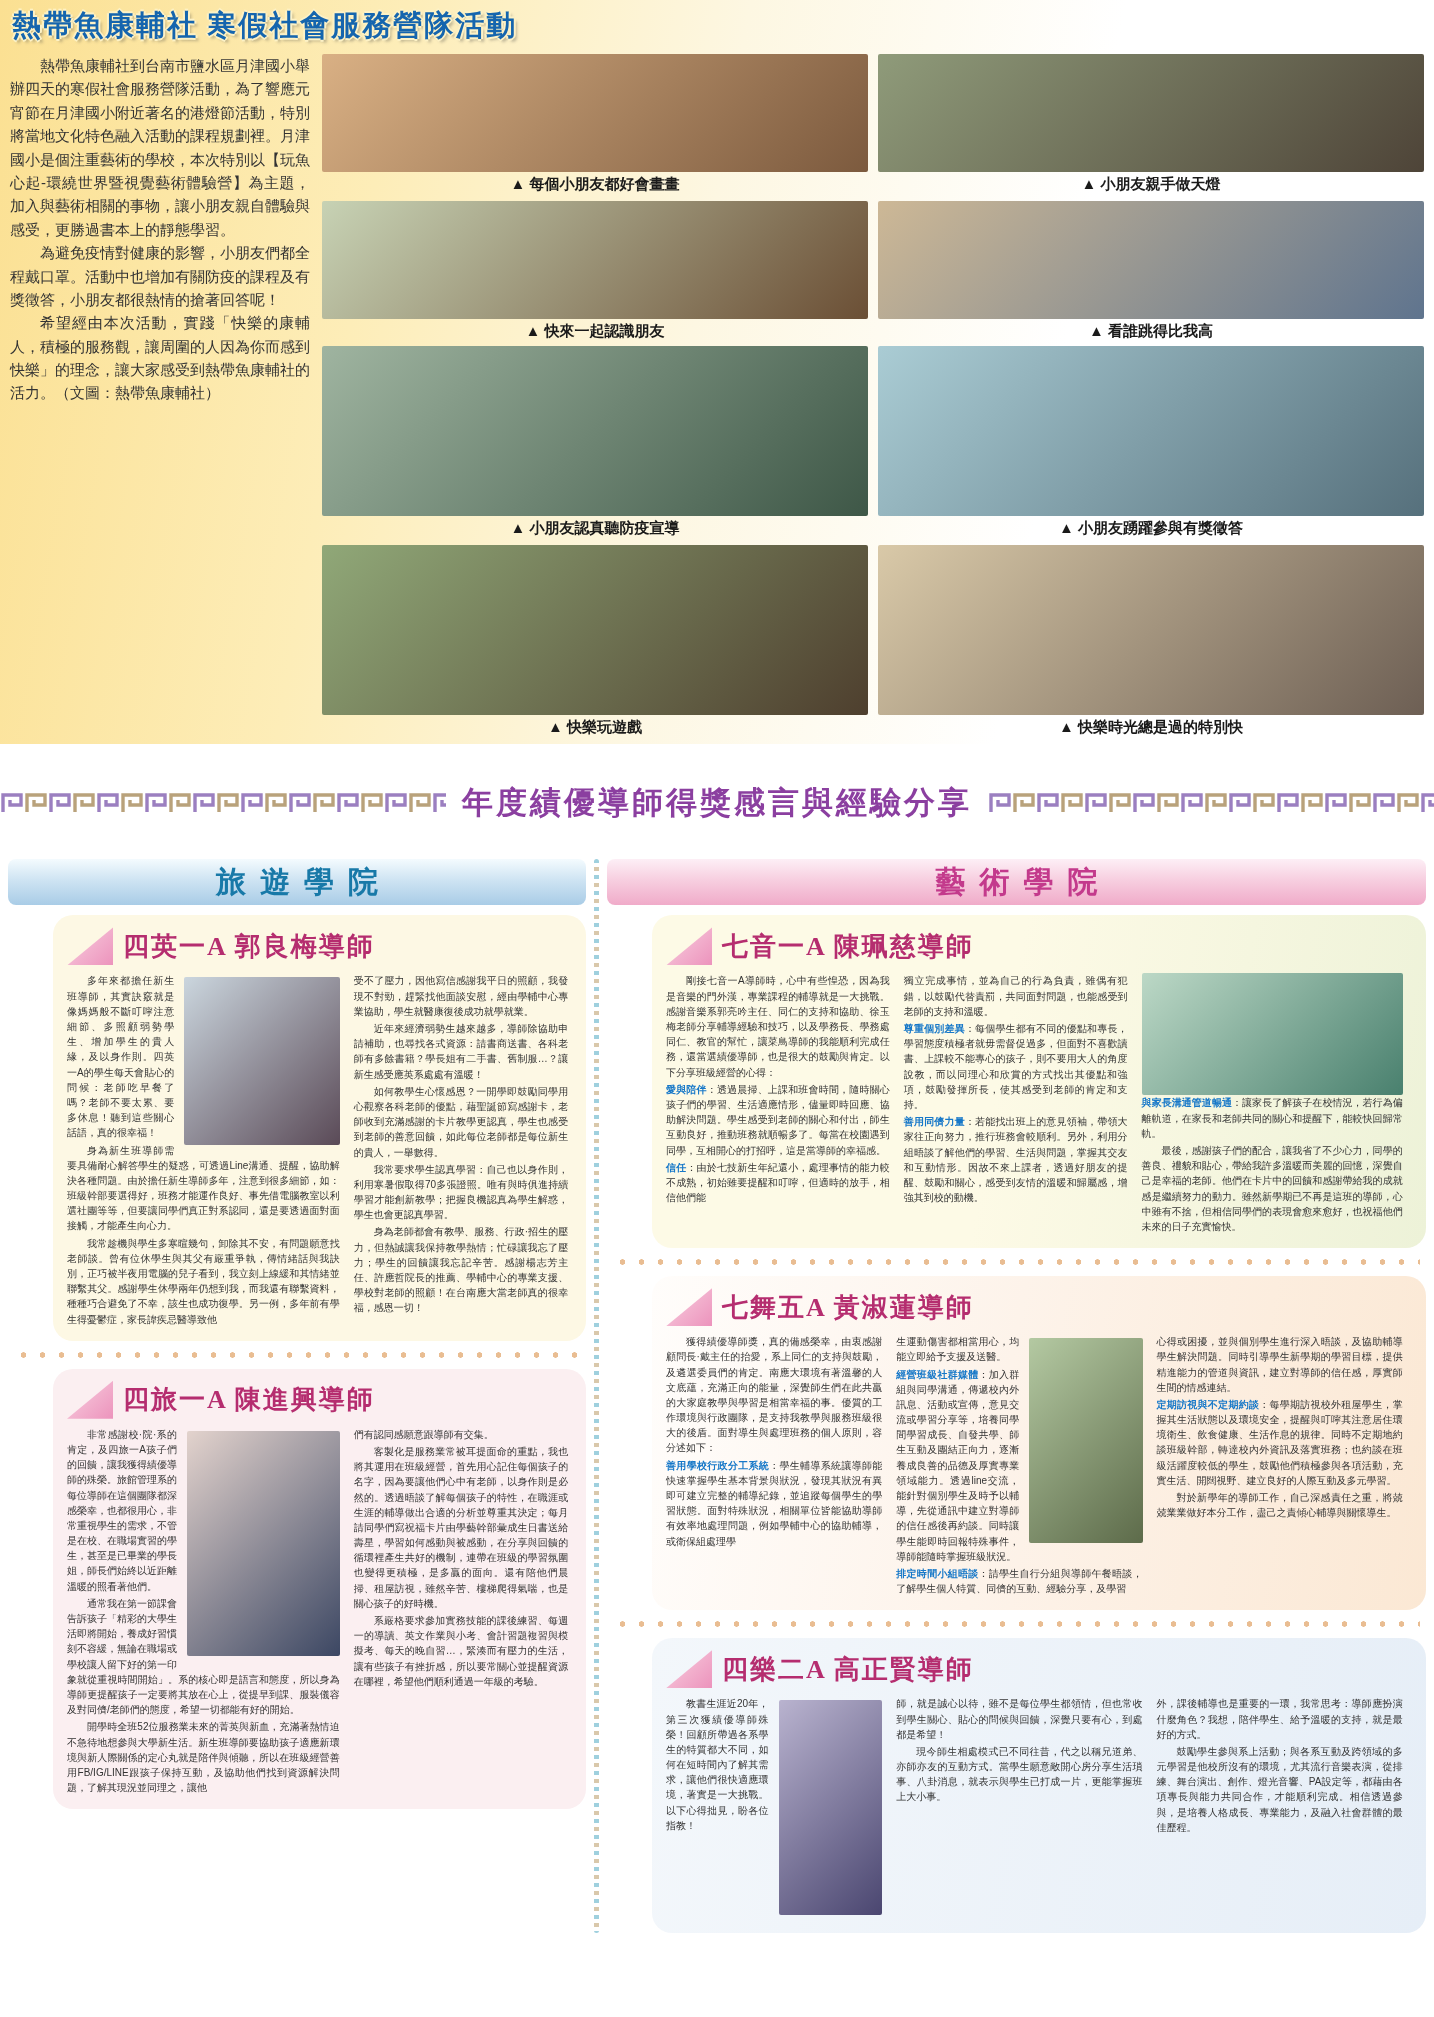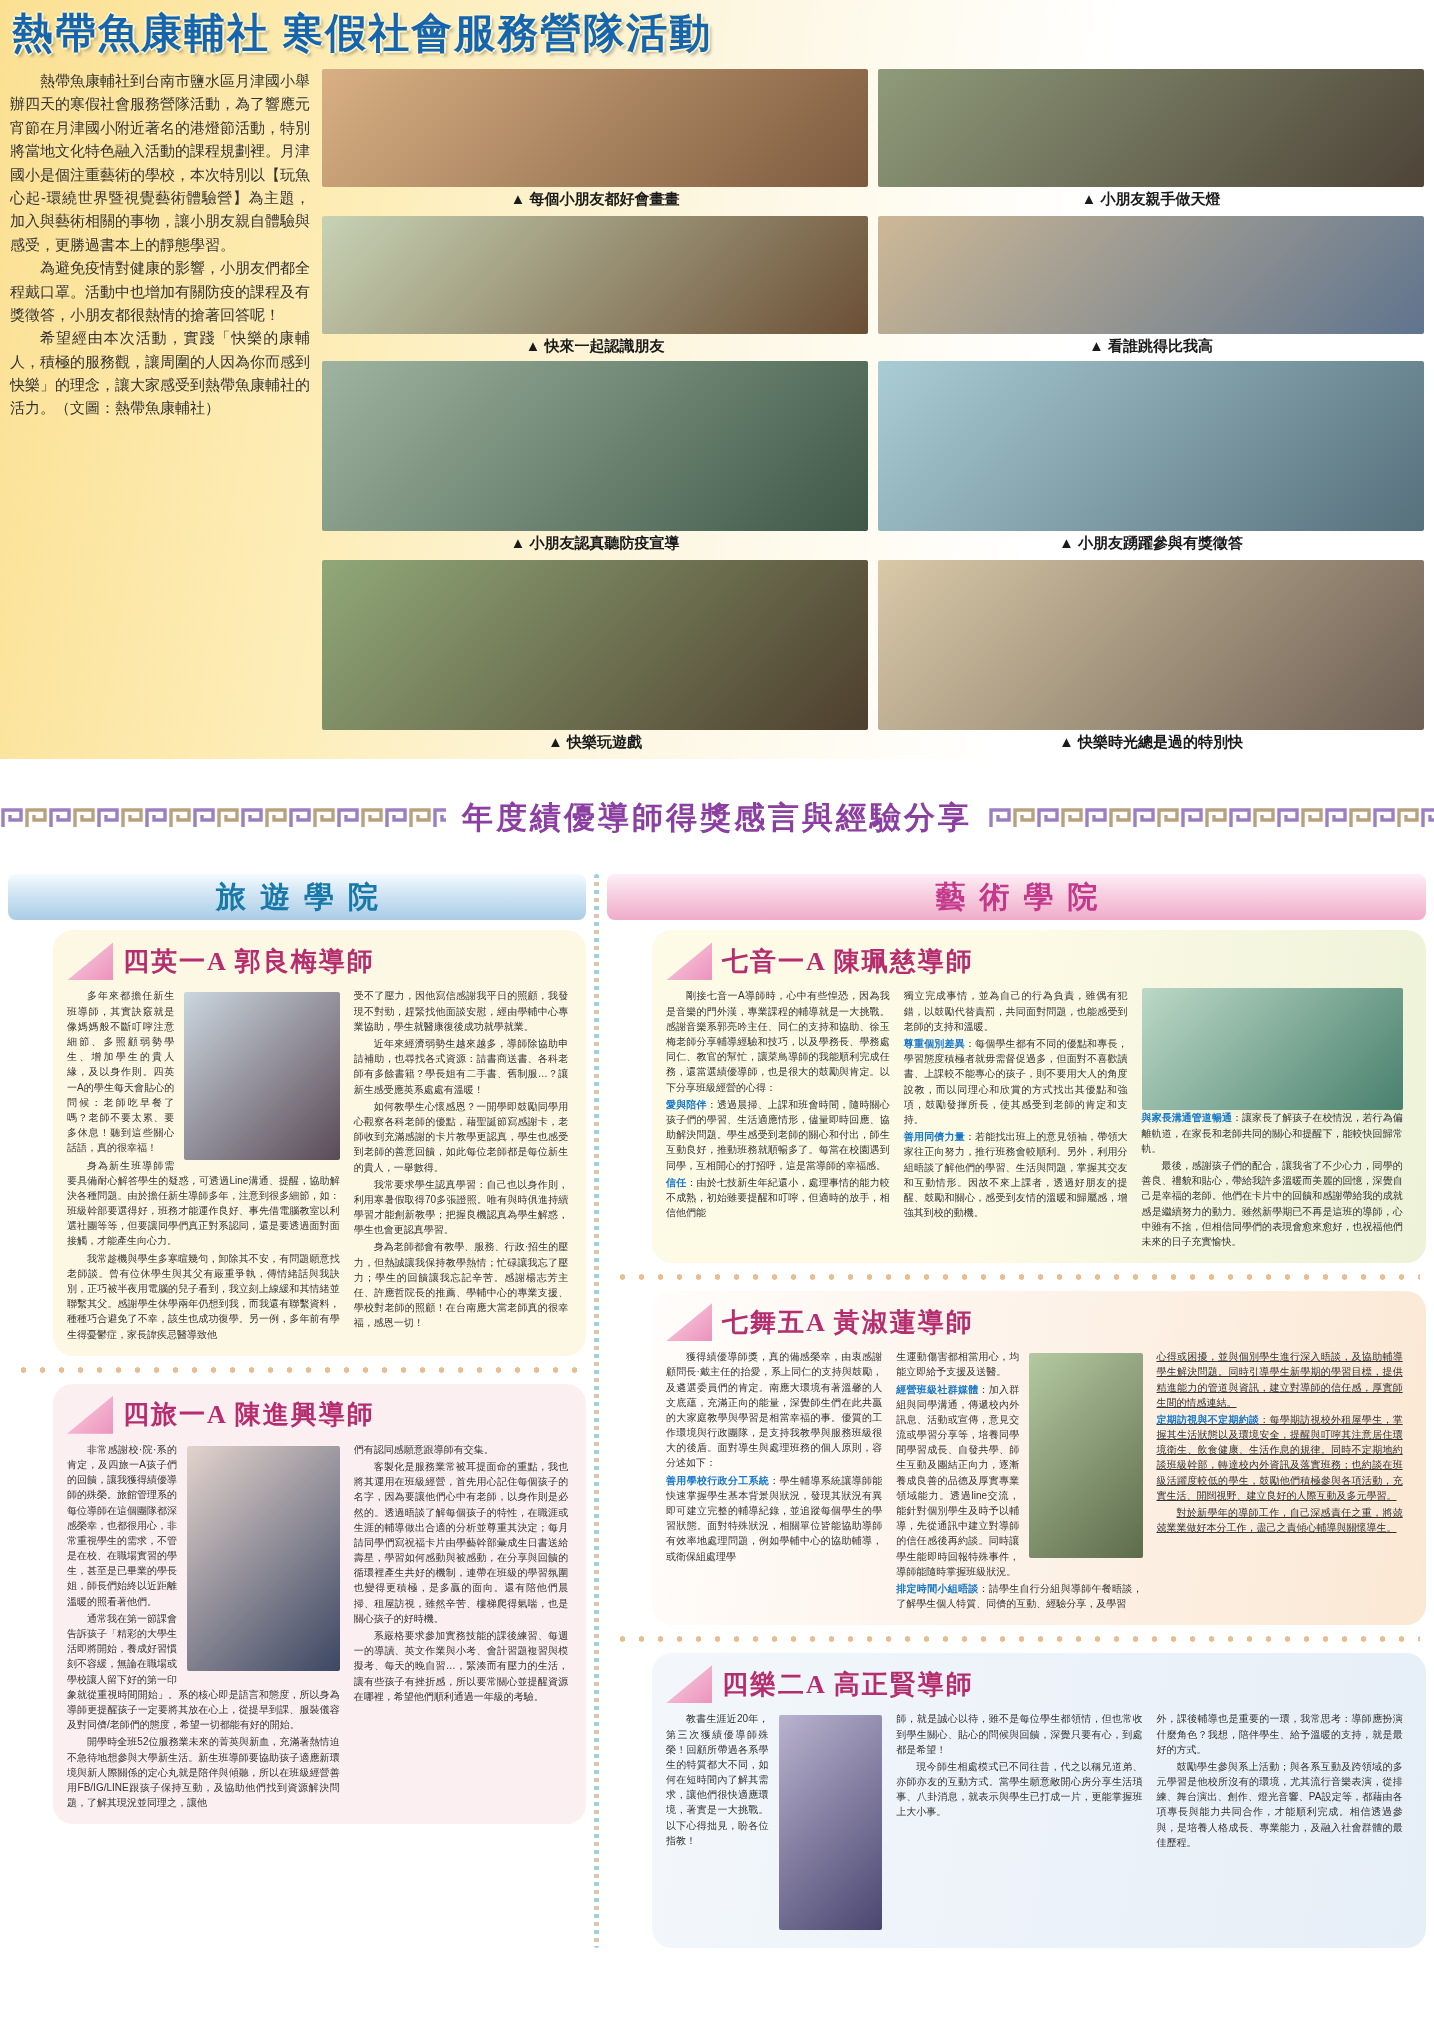--- a/index.html
+++ b/index.html
@@ -2,21 +2,21 @@
 <html><head>
 <meta charset="utf-8">
 <style>
   html,body{margin:0;padding:0;background:#fff;}
   body{width:1434px;font-family:"Liberation Sans","DejaVu Sans",sans-serif;color:#333;}
   .page{position:relative;width:1434px;min-height:2017px;display:flex;flex-direction:column;box-sizing:border-box;}
 
   
   .top-section{padding:6px 10px 6px;background:linear-gradient(100deg,#fbe092 0%,#fdedb8 26%,#fdf7e2 48%,#ffffff 72%);}
   .top-title{margin:0 0 8px 2px;font-family:"Liberation Serif","DejaVu Serif",serif;font-weight:bold;
-    font-size:41px;color:#1565ae;letter-spacing:2px;
+    font-size:29px;color:#1565ae;letter-spacing:2px;
     text-shadow:2px 0 0 #fdf2c6,-2px 0 0 #fdf2c6,0 2px 0 #fdf2c6,0 -2px 0 #fdf2c6,3px 3px 3px rgba(60,60,60,.35);}
   .top-flex{display:flex;gap:12px;}
   .top-text{flex:none;width:300px;font-size:15px;line-height:1.56;text-align:justify;}
   .top-text p{margin:0;text-indent:2em;}
   .photo-grid{flex:1;display:flex;flex-direction:column;gap:4px;}
   .photo-row{display:grid;grid-template-columns:repeat(2,1fr);gap:6px 10px;}
   .photo-row figure{margin:0;}
   .photo-row .ph{width:100%;}
   figcaption{font-size:15px;font-weight:bold;color:#1a1a1a;text-align:center;padding:3px 0 1px;}
   .ph{border-radius:2px;}
@@ -219,21 +219,21 @@
               <div class="acol" style="width: 29%;">
                 <p class="ind">獲得績優導師獎，真的備感榮幸，由衷感謝顧問長·戴主任的抬愛，系上同仁的支持與鼓勵，及遴選委員們的肯定。南應大環境有著溫馨的人文底蘊，充滿正向的能量，深覺師生們在此共贏的大家庭教學與學習是相當幸福的事。優質的工作環境與行政團隊，是支持我教學與服務班級很大的後盾。面對導生與處理班務的個人原則，容分述如下：</p>
                 <p><span class="lead">善用學校行政分工系統</span>：學生輔導系統讓導師能快速掌握學生基本背景與狀況，發現其狀況有異即可建立完整的輔導紀錄，並追蹤每個學生的學習狀態。面對特殊狀況，相關單位皆能協助導師有效率地處理問題，例如學輔中心的協助輔導，或衛保組處理學</p>
               </div>
               <div class="acol" style="width: 33%;">
                 <div class="ph fr" style="background: linear-gradient(135deg, rgb(180, 201, 162), rgb(93, 107, 74)); width: 46%; height: 205px;"></div>
                 <p>生運動傷害都相當用心，均能立即給予支援及送醫。</p>
                 <p><span class="lead">經營班級社群媒體</span>：加入群組與同學溝通，傳遞校內外訊息、活動或宣傳，意見交流或學習分享等，培養同學間學習成長、自發共學、師生互動及團結正向力，逐漸養成良善的品德及厚實專業領域能力。透過line交流，能針對個別學生及時予以輔導，先從通訊中建立對導師的信任感後再約談。同時讓學生能即時回報特殊事件，導師能隨時掌握班級狀況。</p>
                 <p><span class="lead">排定時間小組晤談</span>：請學生自行分組與導師午餐晤談，了解學生個人特質、同儕的互動、經驗分享，及學習</p>
               </div>
-              <div class="acol" style="width: 33%; text-decoration: underline;">
+              <div class="acol" style="width: 33%;">
                 <p>心得或困擾，並與個別學生進行深入晤談，及協助輔導學生解決問題。同時引導學生新學期的學習目標，提供精進能力的管道與資訊，建立對導師的信任感，厚實師生間的情感連結。</p>
                 <p><span class="lead">定期訪視與不定期約談</span>：每學期訪視校外租屋學生，掌握其生活狀態以及環境安全，提醒與叮嚀其注意居住環境衛生、飲食健康、生活作息的規律。同時不定期地約談班級幹部，轉達校內外資訊及落實班務；也約談在班級活躍度較低的學生，鼓勵他們積極參與各項活動，充實生活、開闊視野、建立良好的人際互動及多元學習。</p>
                 <p class="ind">對於新學年的導師工作，自己深感責任之重，將兢兢業業做好本分工作，盡己之責傾心輔導與關懷導生。</p>
               </div>
             </div>
           </article>
           <div class="dots"></div>
           <article class="article bg-blue">
             <div class="art-header">
               <span class="tri"></span>

